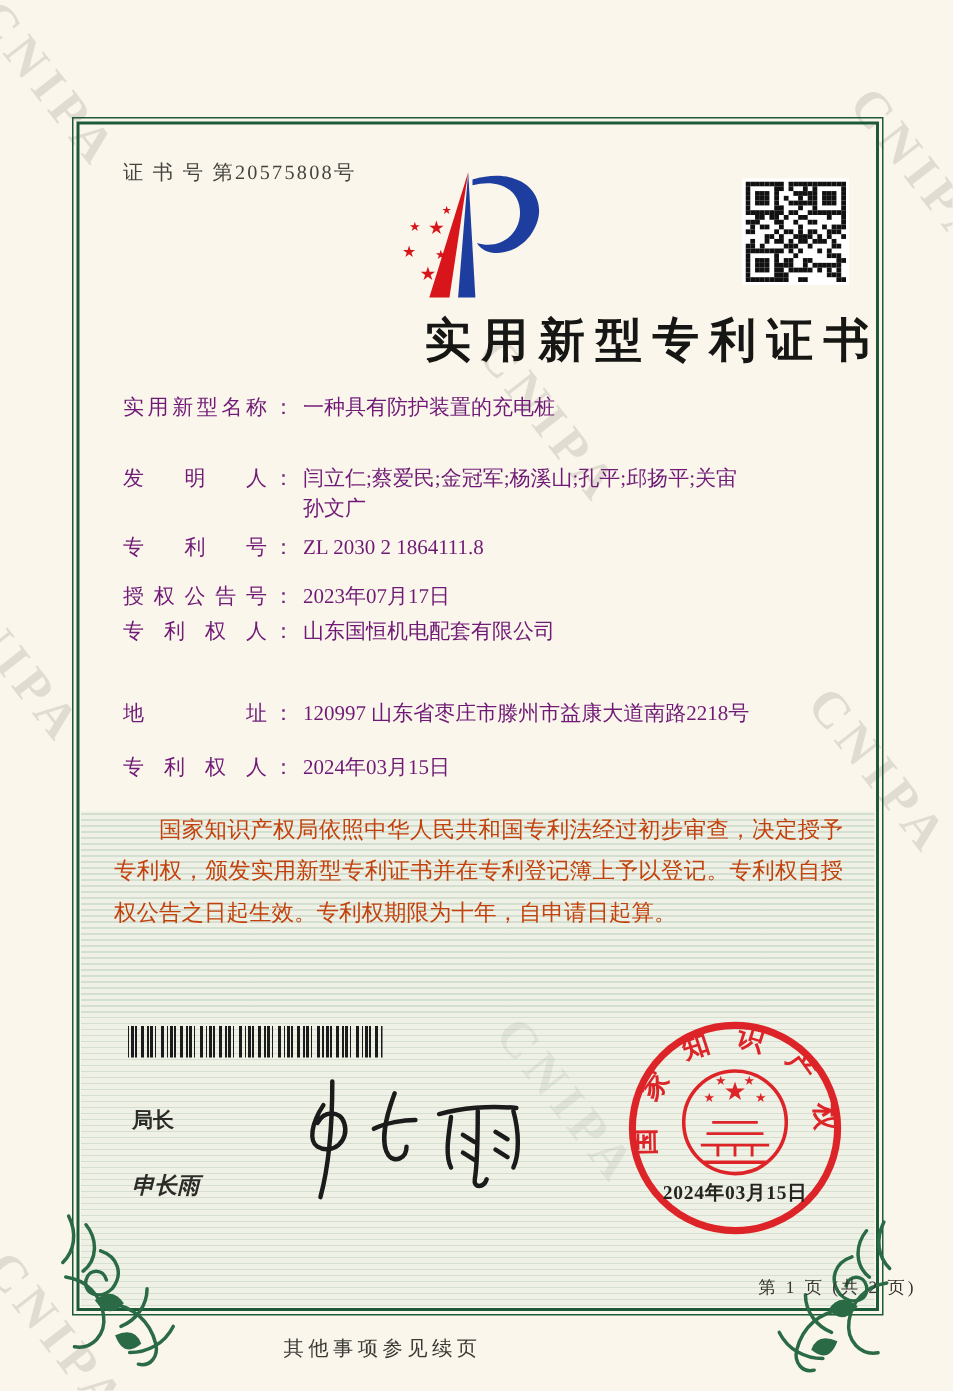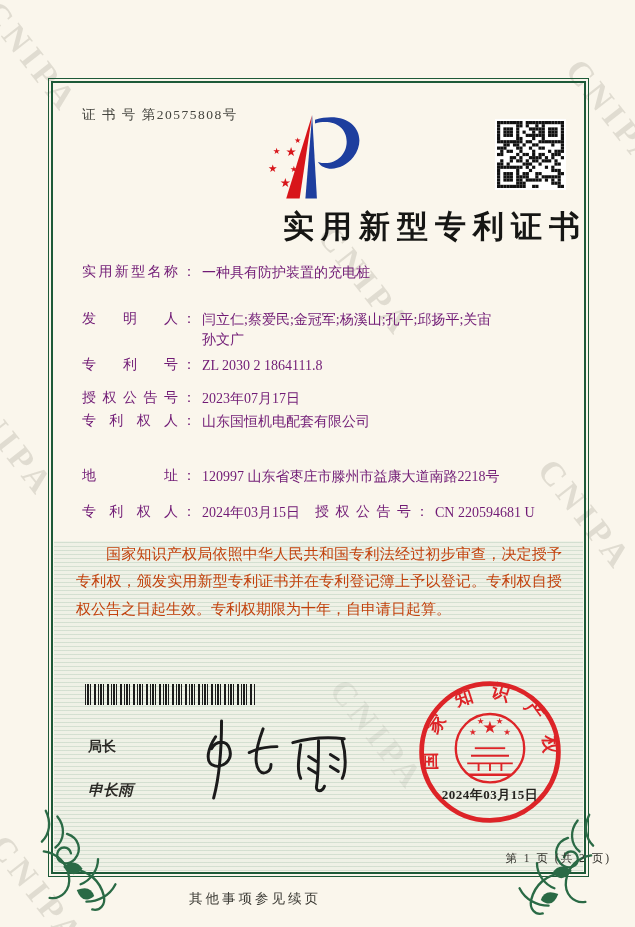--- a/index.html
+++ b/index.html
@@ -368,23 +368,20 @@
   <span class="flabel">授权公告号</span><span class="fcolon">：</span><span class="fvalue">2023年07月17日</span>
 </div>
 <div class="frow" style="top:412px">
   <span class="flabel">专利权人</span><span class="fcolon">：</span><span class="fvalue">山东国恒机电配套有限公司</span>
 </div>
 <div class="frow" style="top:467px">
   <span class="flabel">地址</span><span class="fcolon">：</span><span class="fvalue">120997 山东省枣庄市滕州市益康大道南路2218号</span>
 </div>
 <div class="frow" style="top:503px">
   <span class="flabel">专利权人</span><span class="fcolon">：</span><span class="fvalue">2024年03月15日</span>
-  <span class="fpair2">
-    <span class="flabel">授权公告号</span><span class="fcolon">：</span><span class="fvalue">CN 220594681 U</span>
-  </span>
 </div>
 
 <div class="paras">
   <p>国家知识产权局依照中华人民共和国专利法经过初步审查，决定授予专利权，颁发实用新型专利证书并在专利登记簿上予以登记。专利权自授权公告之日起生效。专利权期限为十年，自申请日起算。</p>
 </div>
 
 <div class="barcode"></div>
 
 <div class="signer">
   <div class="role">局长</div>

